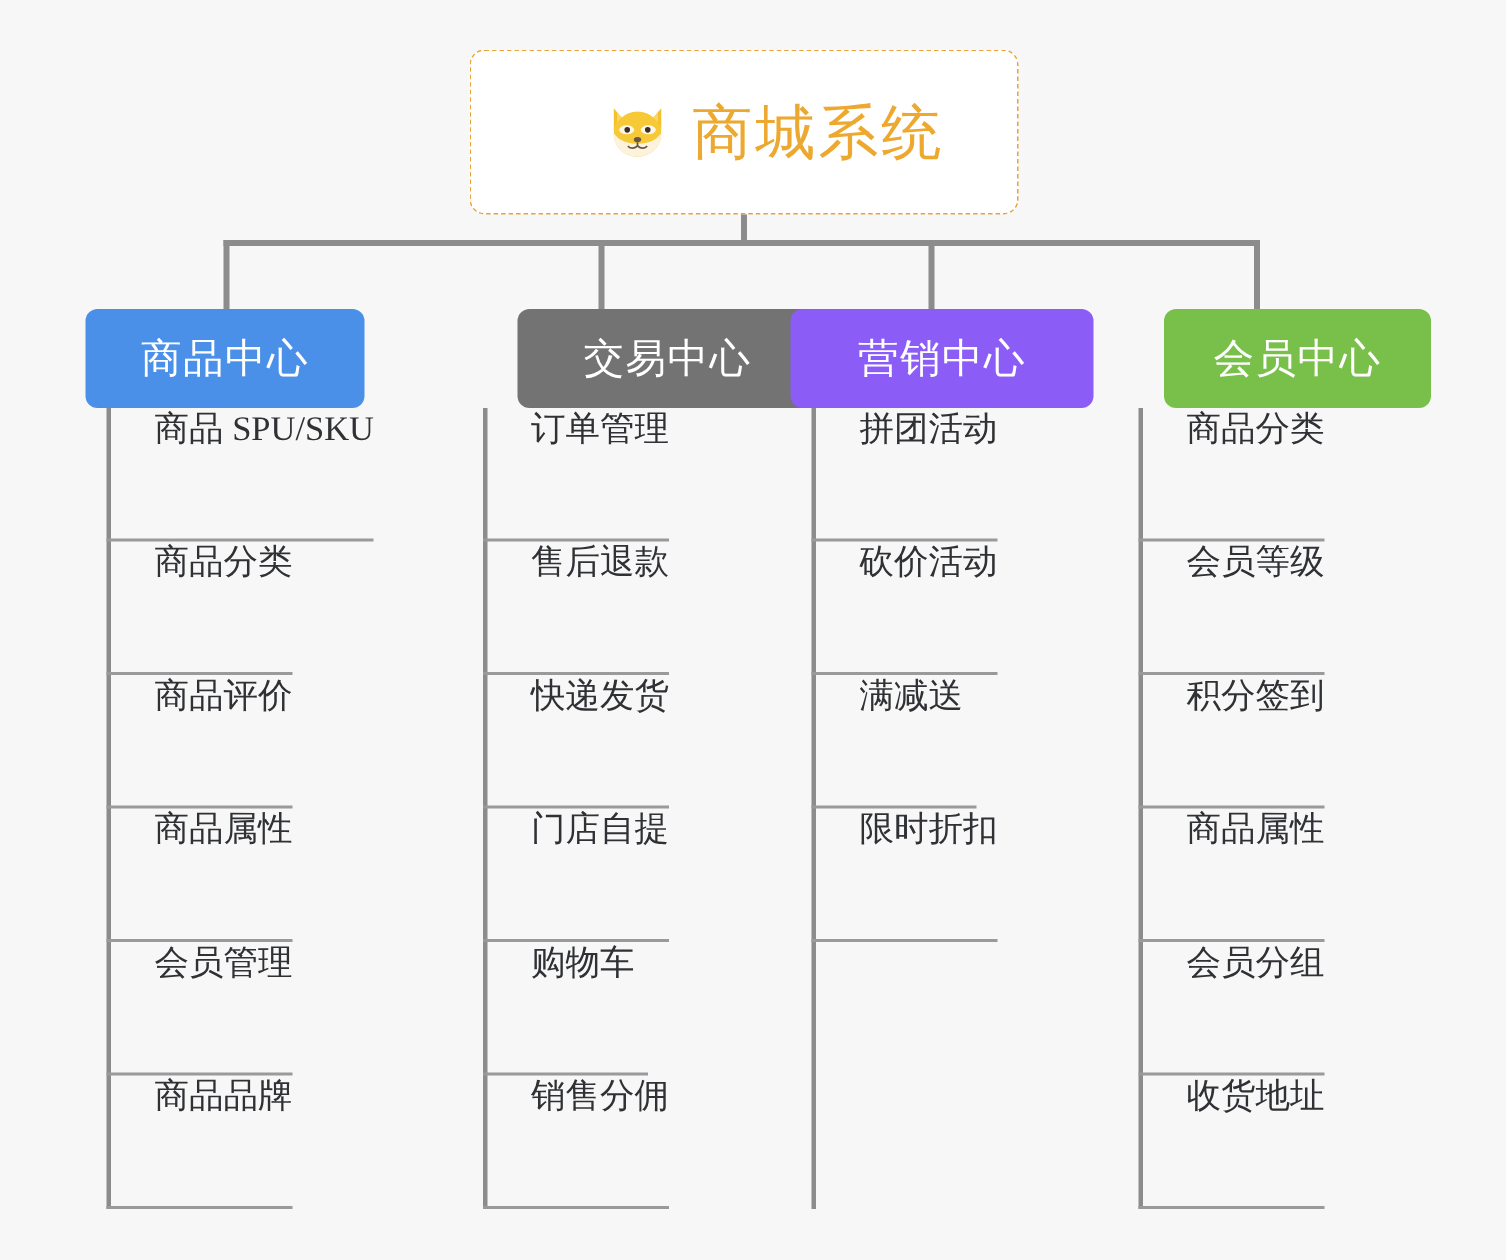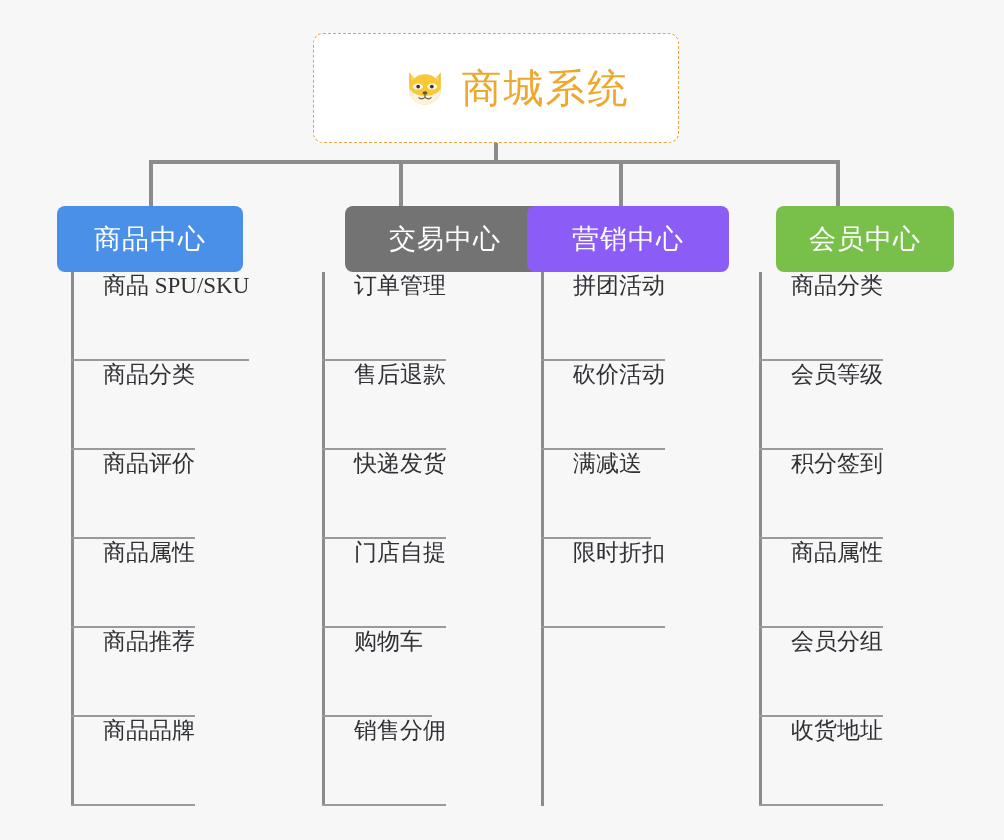--- a/index.html
+++ b/index.html
@@ -178,21 +178,21 @@
     <div class="leaf">
         <span class="leaf-label">商品分类</span>
       </div>
     <div class="leaf">
         <span class="leaf-label">商品评价</span>
       </div>
     <div class="leaf">
         <span class="leaf-label">商品属性</span>
       </div>
     <div class="leaf">
-        <span class="leaf-label">商品推荐</span>
+        <span class="leaf-label">会员管理</span>
       </div>
     <div class="leaf">
         <span class="leaf-label">商品品牌</span>
       </div>
   </div>
 
   <div class="branch" id="branch-1" style="left:322px;">
     <div class="spine" style="height: 534px;"></div>
     <div class="leaf">
         <span class="leaf-label">订单管理</span>

